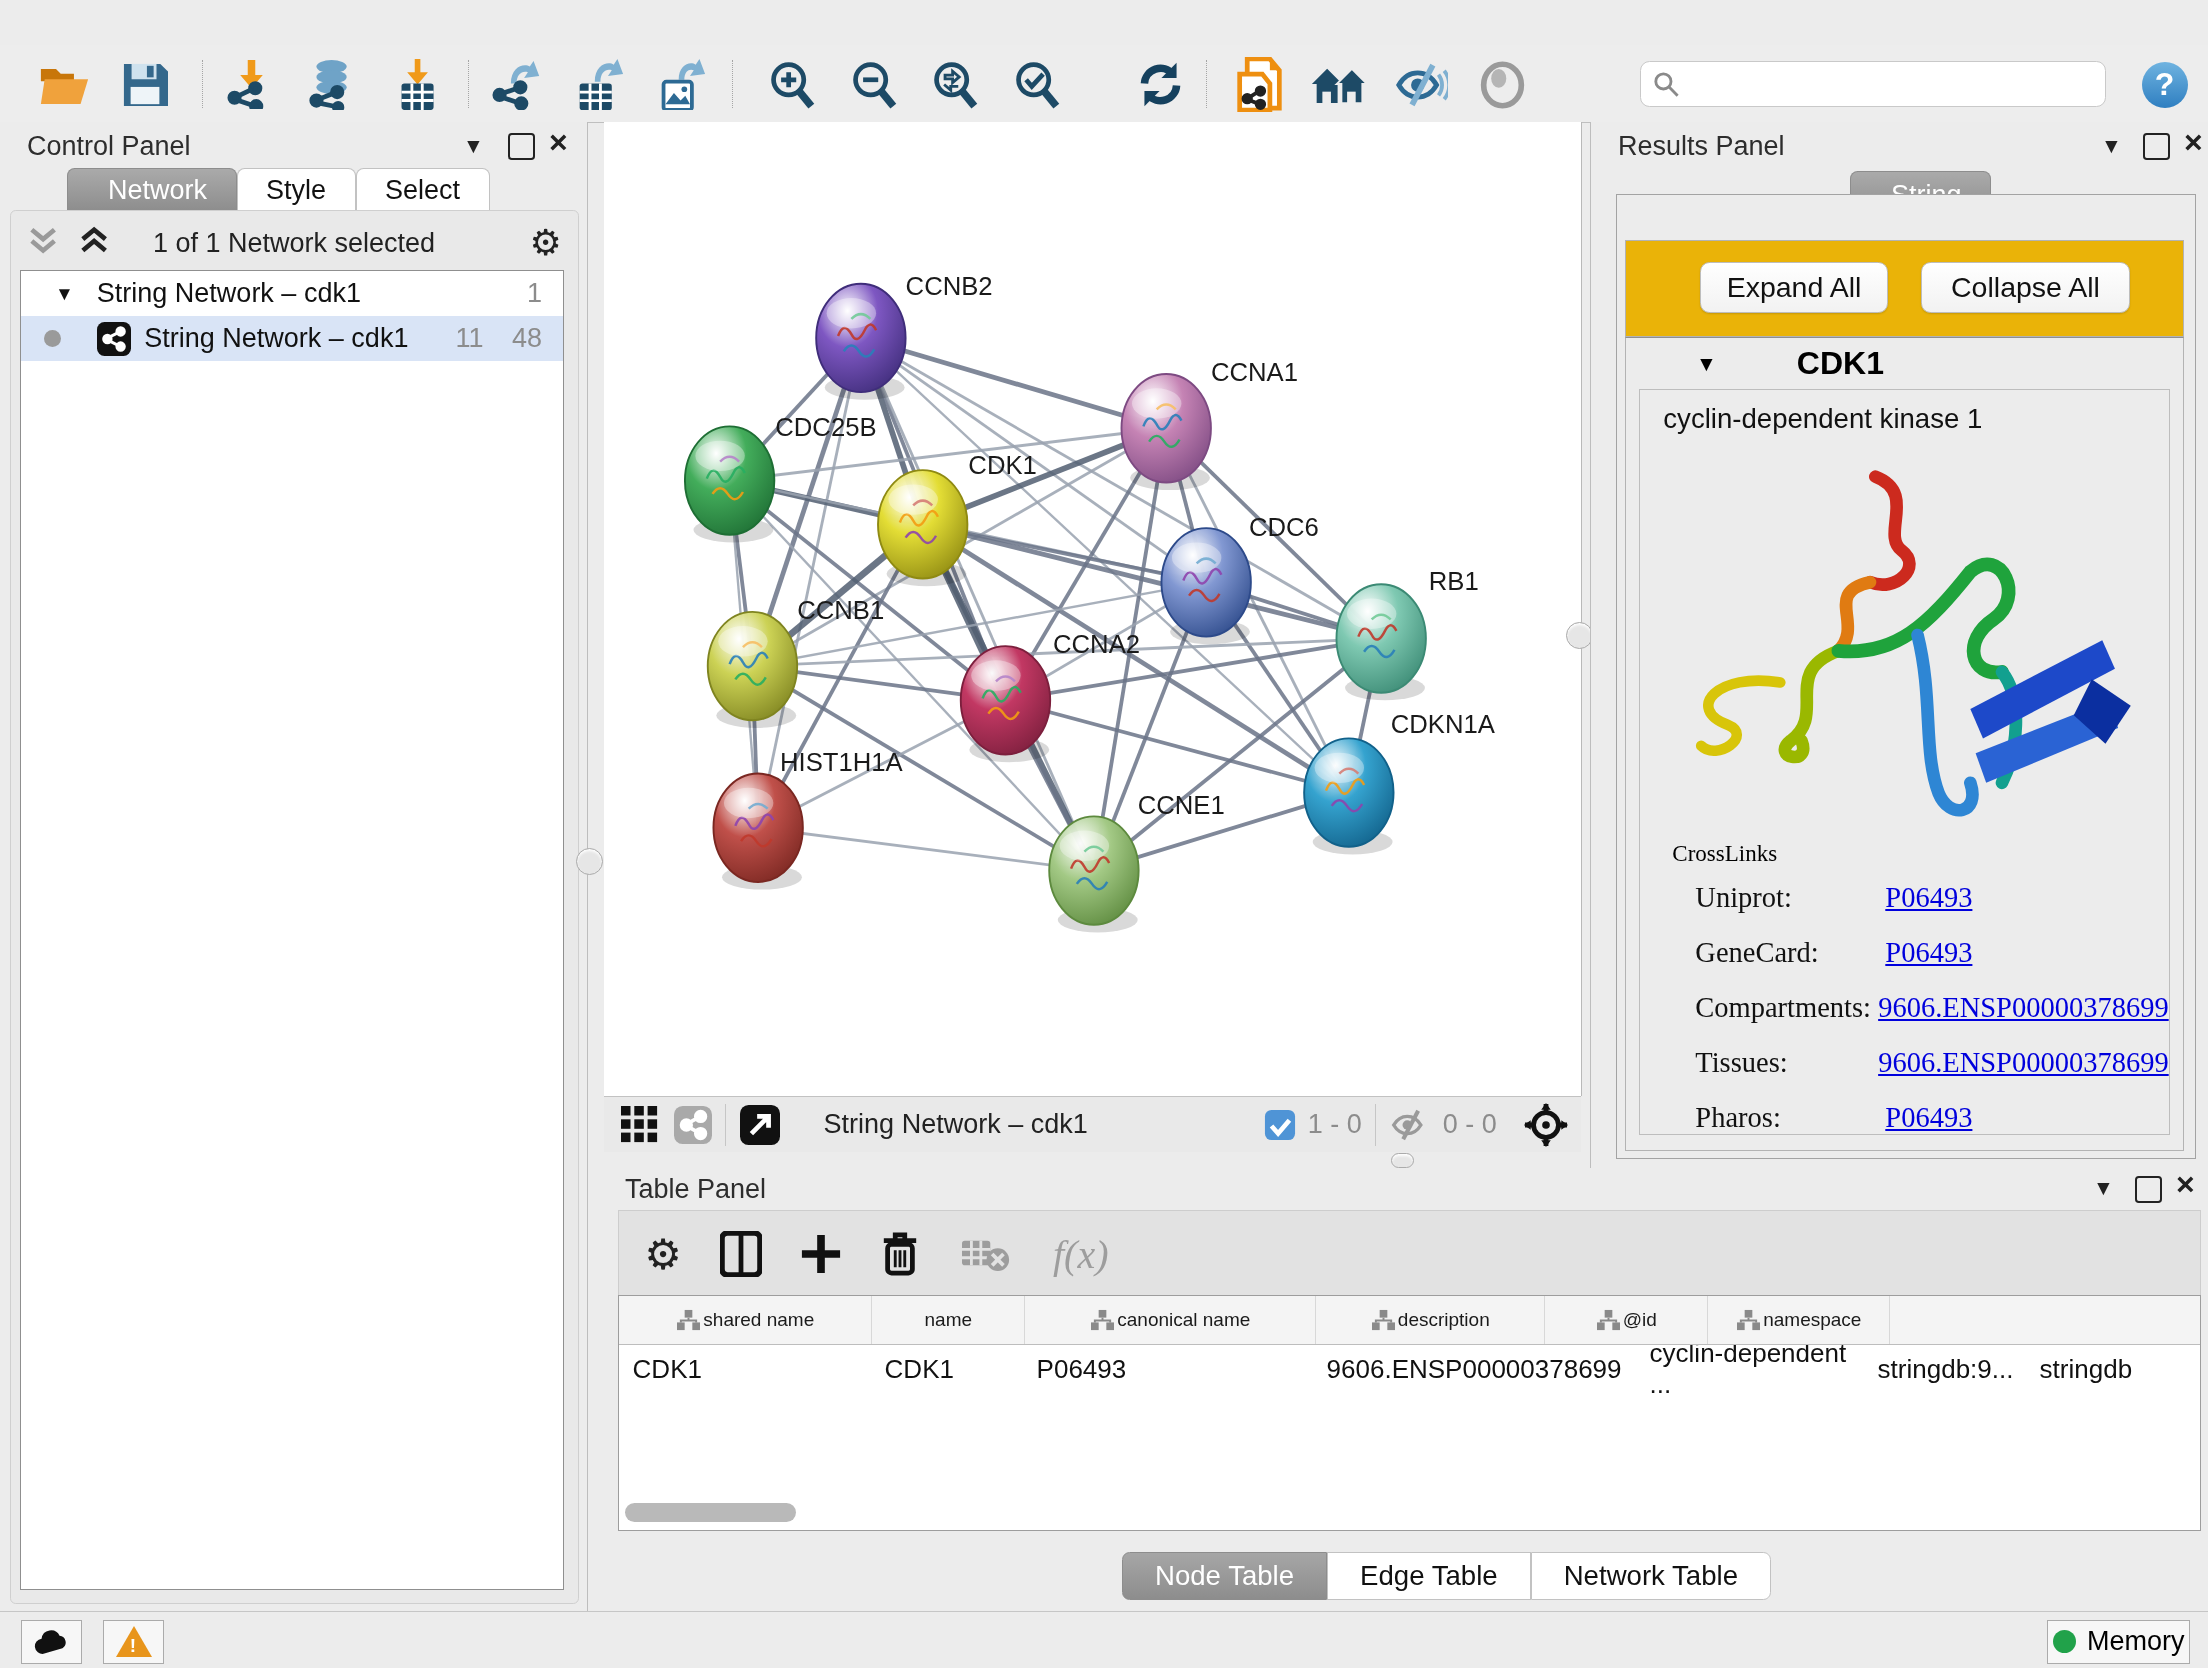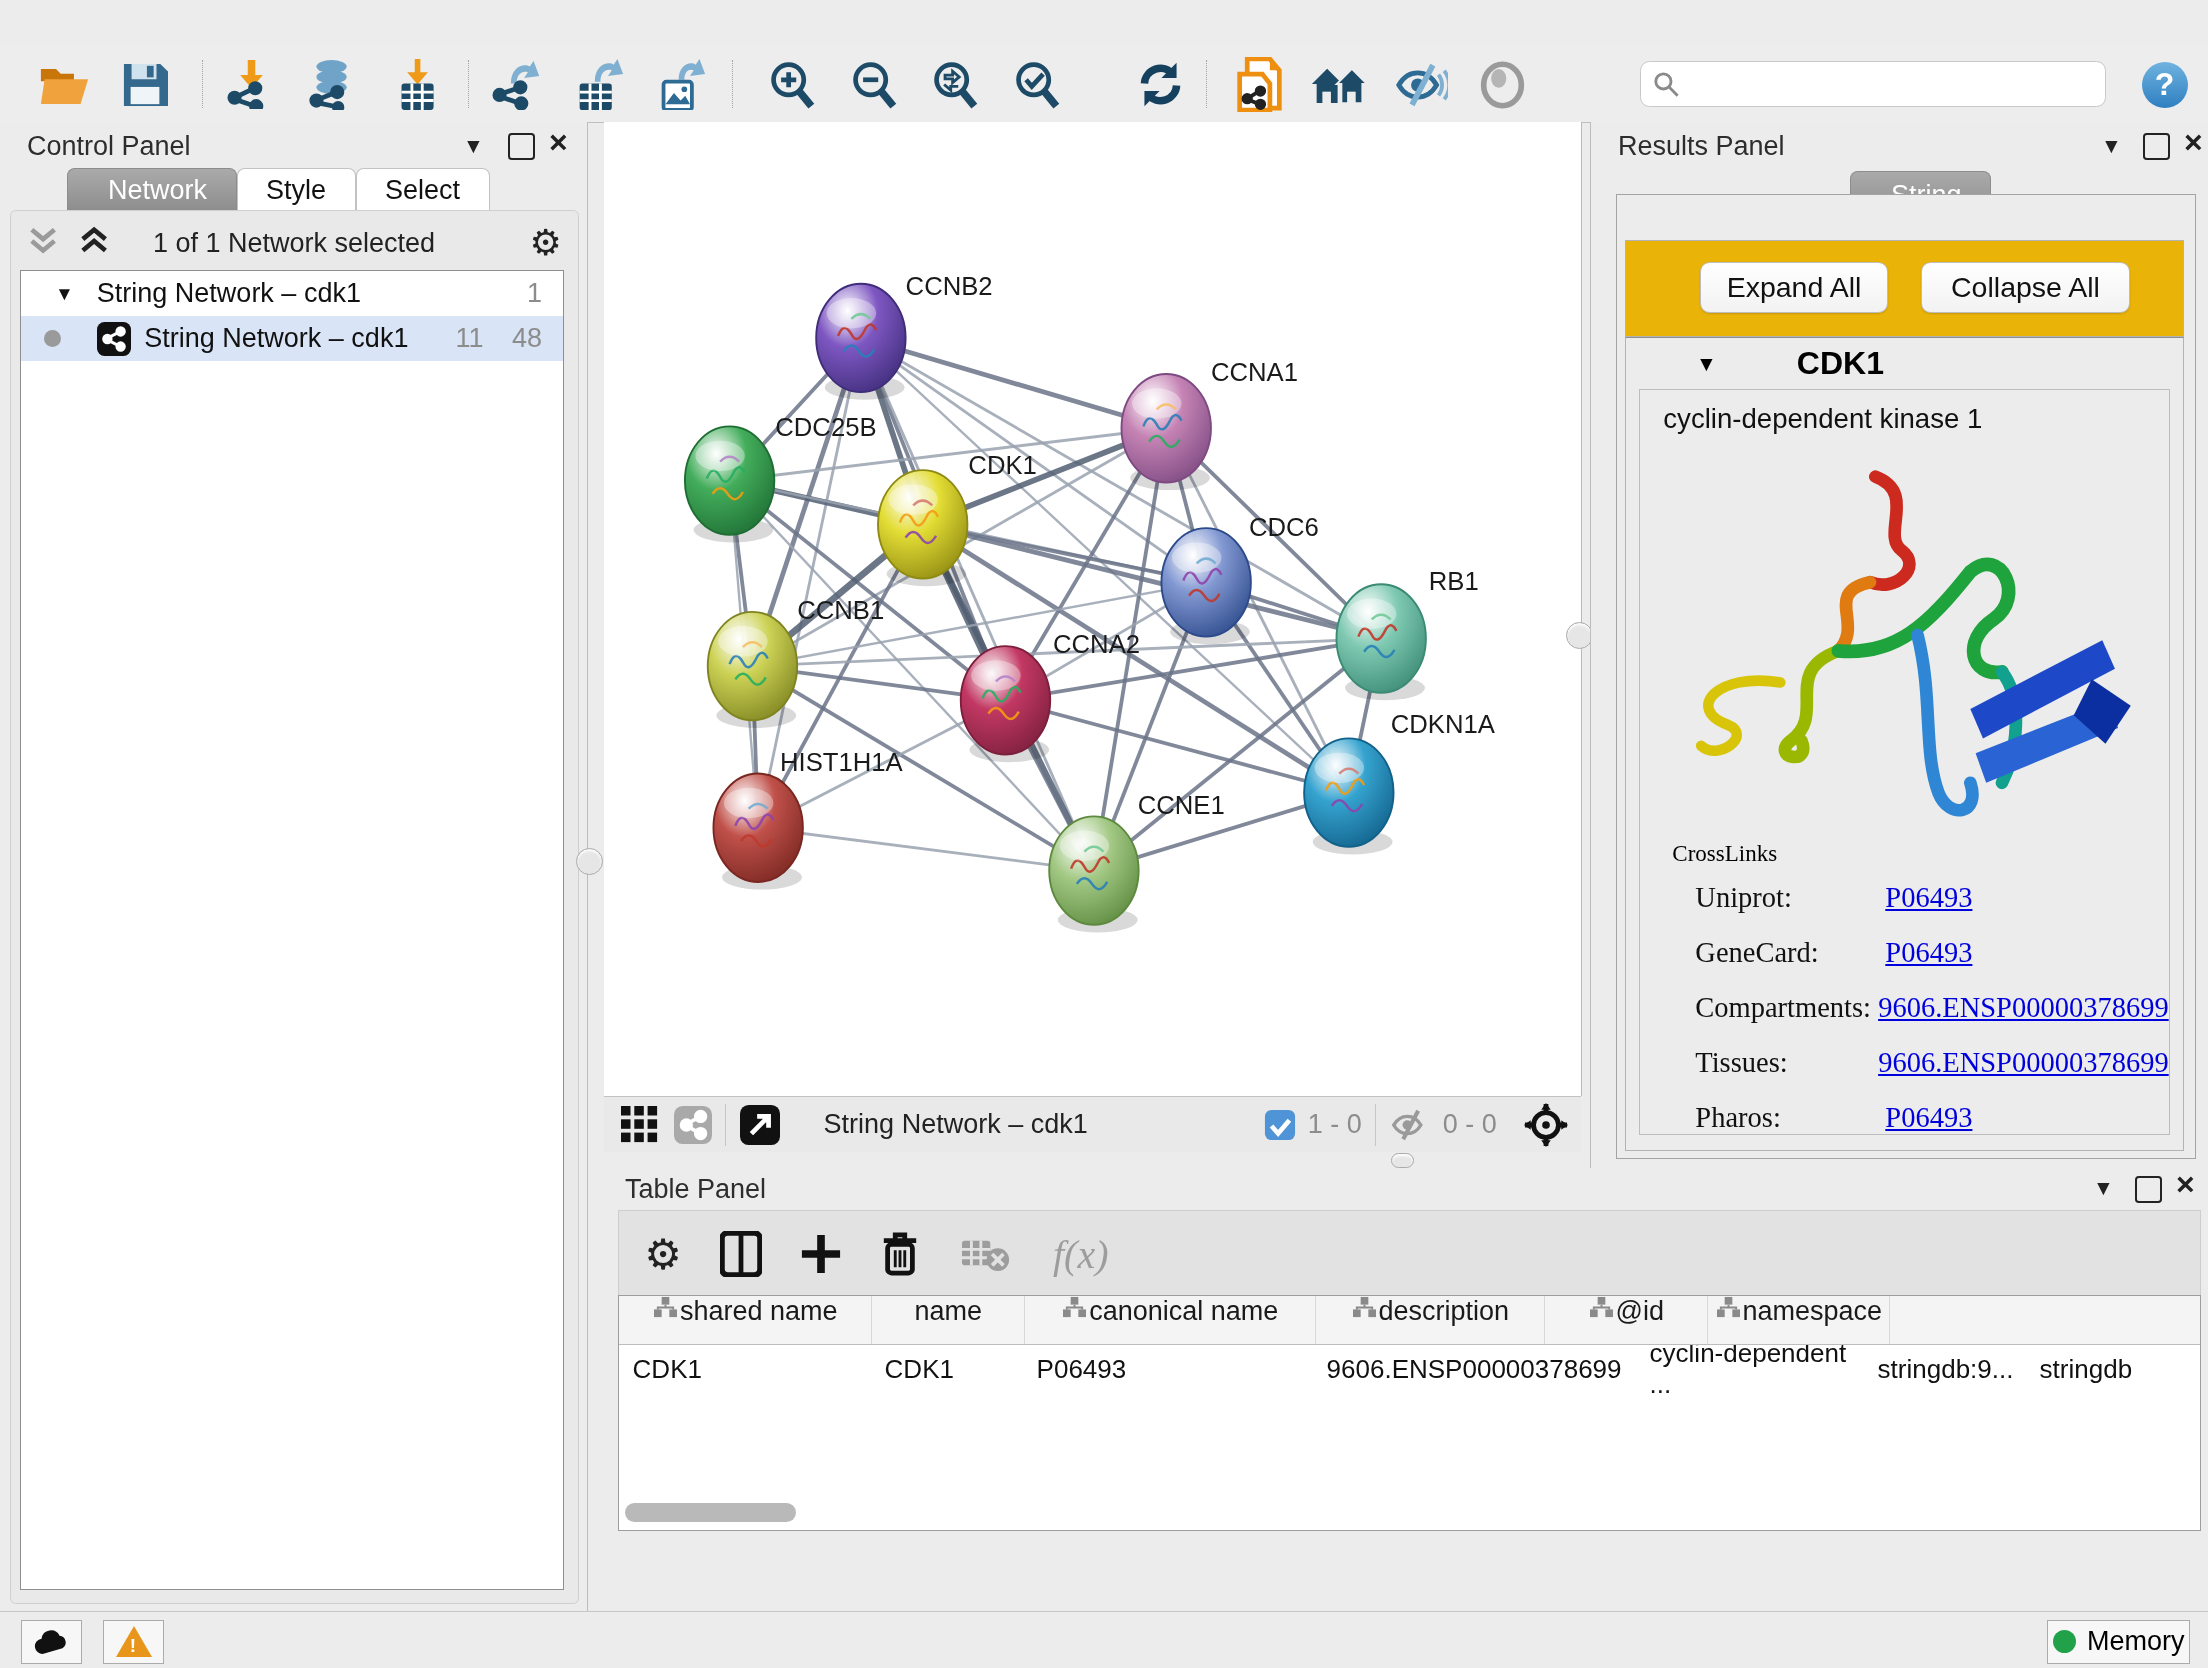--- a/index.html
+++ b/index.html
@@ -30,21 +30,21 @@
   
   .card{border:1px solid #a3a3a3;background:#ececec;}
   .btn{background:linear-gradient(#ffffff,#f2f2f2);border:1px solid #bdbdbd;border-radius:9.5px;font-size:28.5px;color:#111;display:inline-flex;align-items:center;justify-content:center;box-shadow:0 1px 1.9px rgba(0,0,0,.15);}
   .serif{font-family:"Liberation Serif",serif;}
   .xlrow{display:flex;font-size:28.5px;margin-bottom:23px;}
   .xlrow .lbl{width:190px;color:#111;}
   .xlrow a{color:#0000dd;}
   
   .tblwrap{background:#fff;border:1.9px solid #9d9d9d;overflow:hidden;}
   .thead{display:flex;background:#f4f4f4;border-bottom:1.9px solid #bdbdbd;height:48px;}
-  .th{display:flex;align-items:flex-start;justify-content:center;gap:2px;border-right:1px solid #d8d8d8;font-size:27px;color:#1a1a1a;flex:none;overflow:hidden;}
+  .th{display:flex;align-items:center;justify-content:center;gap:2px;border-right:1px solid #d8d8d8;font-size:19px;color:#1a1a1a;flex:none;overflow:hidden;}
   .trow{display:flex;height:48px;}
   .td{display:flex;align-items:center;font-size:26px;color:#111;flex:none;overflow:hidden;padding-left:13.3px;box-sizing:border-box;}
   .btab{height:46px;border:1px solid #c2c2c2;background:#fff;color:#111;font-size:27.6px;display:inline-flex;align-items:center;justify-content:center;padding:0 32px;}
   .btab.active{background:linear-gradient(#a6a6a6,#8d8d8d);color:#fff;border-color:#8d8d8d;border-radius:7.6px 0 0 7.6px;}
   .btab:last-child{border-radius:0 7.6px 7.6px 0;}
   .grip{width:25px;height:25px;border-radius:50%;background:#e6e6e6;border:1px solid #ababab;box-shadow:inset 0 1.9px 2.9px #fff;}
   .statusbtn{background:#f7f7f7;border:1.9px solid #ababab;display:flex;align-items:center;justify-content:center;}
 </style>
 </head>
 <body>
@@ -698,20 +698,25 @@
           <div class="td" style="width: 152px;">CDK1</div>
           <div class="td" style="width: 290px;">P06493</div>
           <div class="td" style="width: 323px;">9606.ENSP00000378699</div>
           <div class="td" style="width: 228px;">cyclin-dependent ...</div>
           <div class="td" style="width: 162px;">stringdb:9...</div>
           <div class="td" style="width: 181px;">stringdb</div>
         </div>
       <div class="r" style="left:5.7px;top:207px;width:171px;height:19px;border-radius:9.5px;background:#b9b9b9;"></div>
     </div>
 
+    <div class="r" style="left:518px;top:384px;display:flex;">
+      <span class="btab active">Node Table</span>
+        <span class="btab">Edge Table</span>
+        <span class="btab">Network Table</span>
+    </div>
   </div>
 
   <div class="r" style="left:0;top:1611px;width:2208px;height:57px;background:#ececec;border-top:1px solid #c6c6c6;">
     <div class="statusbtn r" style="left:21px;top:7.6px;width:59px;height:42px;">
       <svg width="36" height="25" viewBox="0 0 38 26">
           <path d="M10 26 a8 8 0 0 1 -2-16 a10 10 0 0 1 19-3 a7 7 0 0 1 3 13z" fill="#111"></path>
         </svg>
     </div>
     <div class="statusbtn r" style="left:103px;top:7.6px;width:59px;height:42px;">
       <div style="position:relative;width:0;height:0;border-left:18px solid transparent;border-right:18px solid transparent;border-bottom:31px solid #e8951c;">

